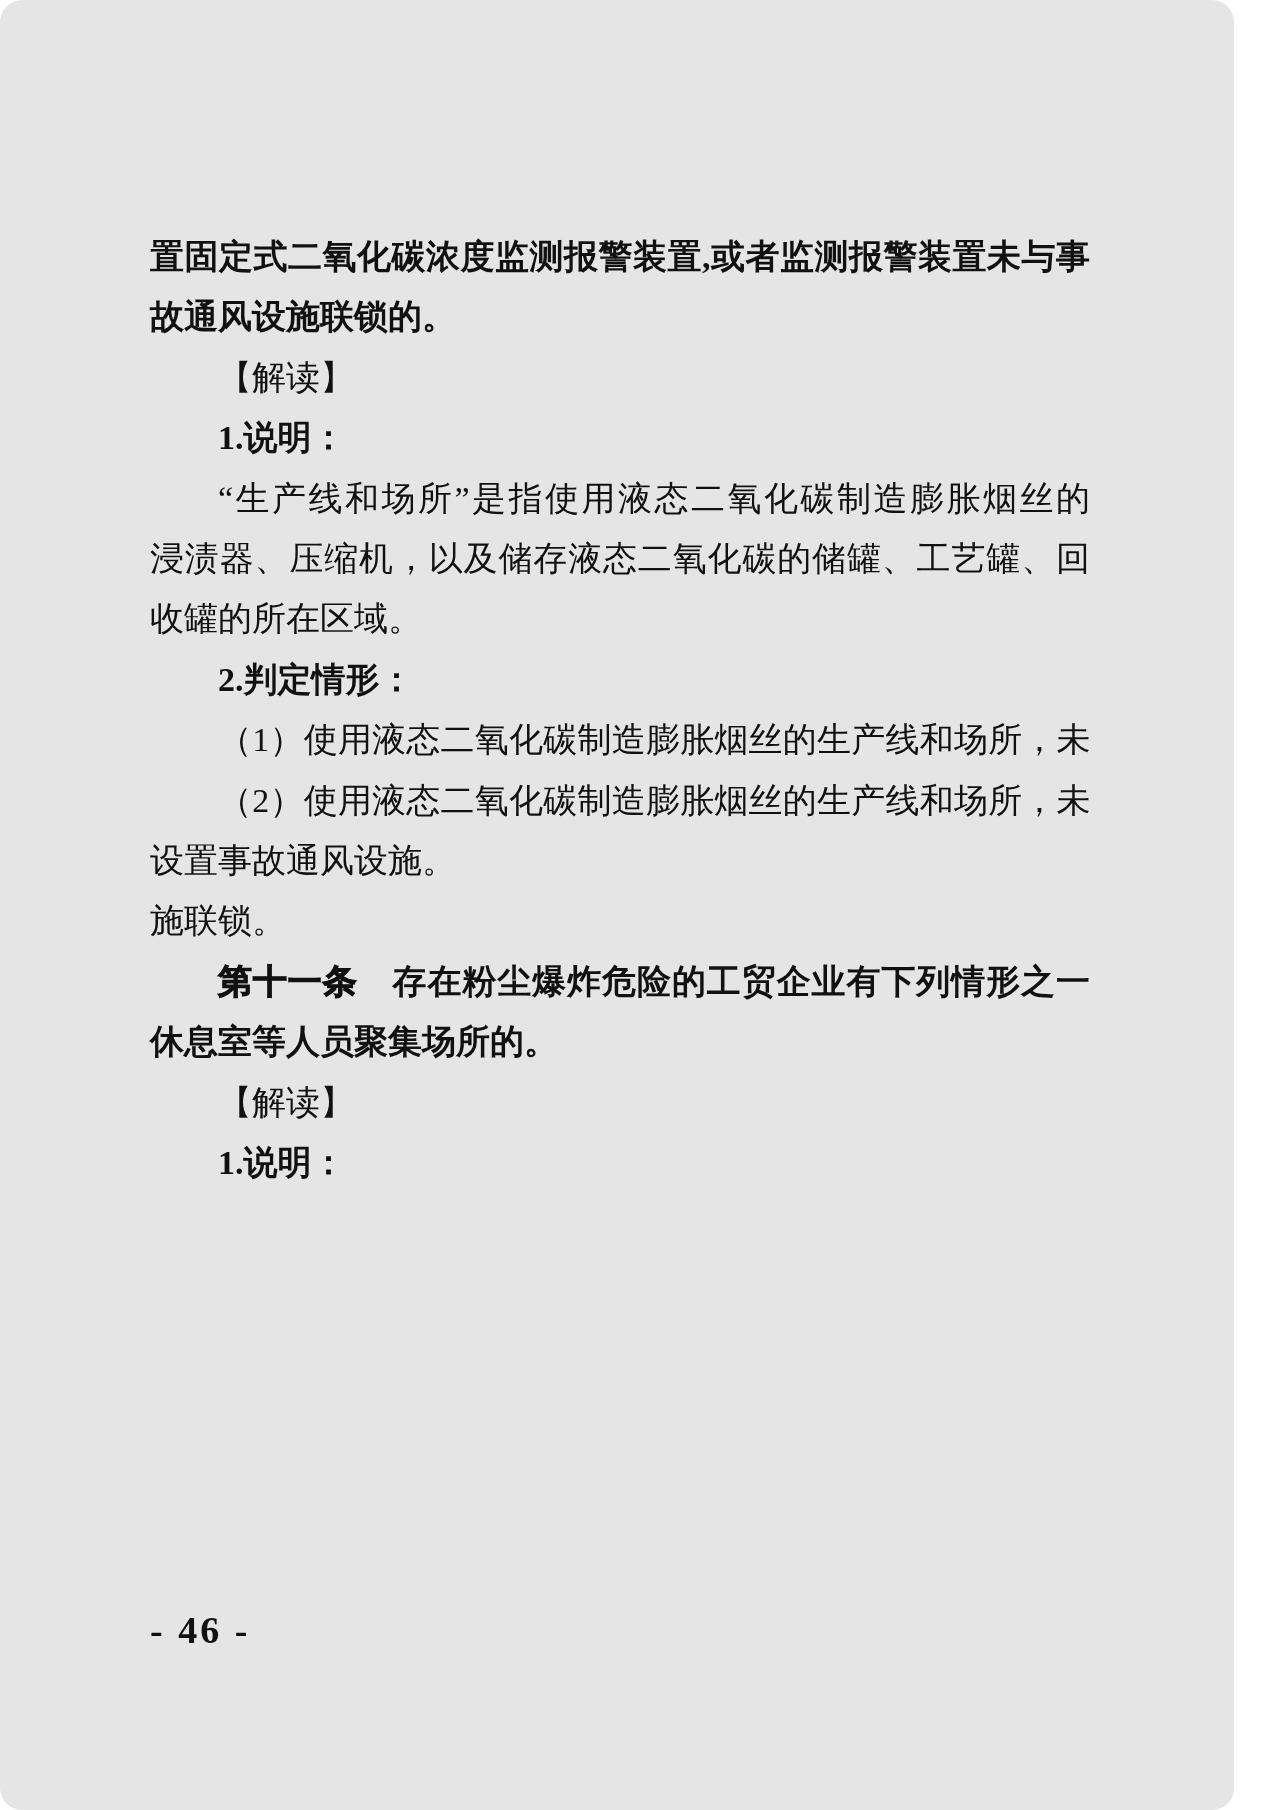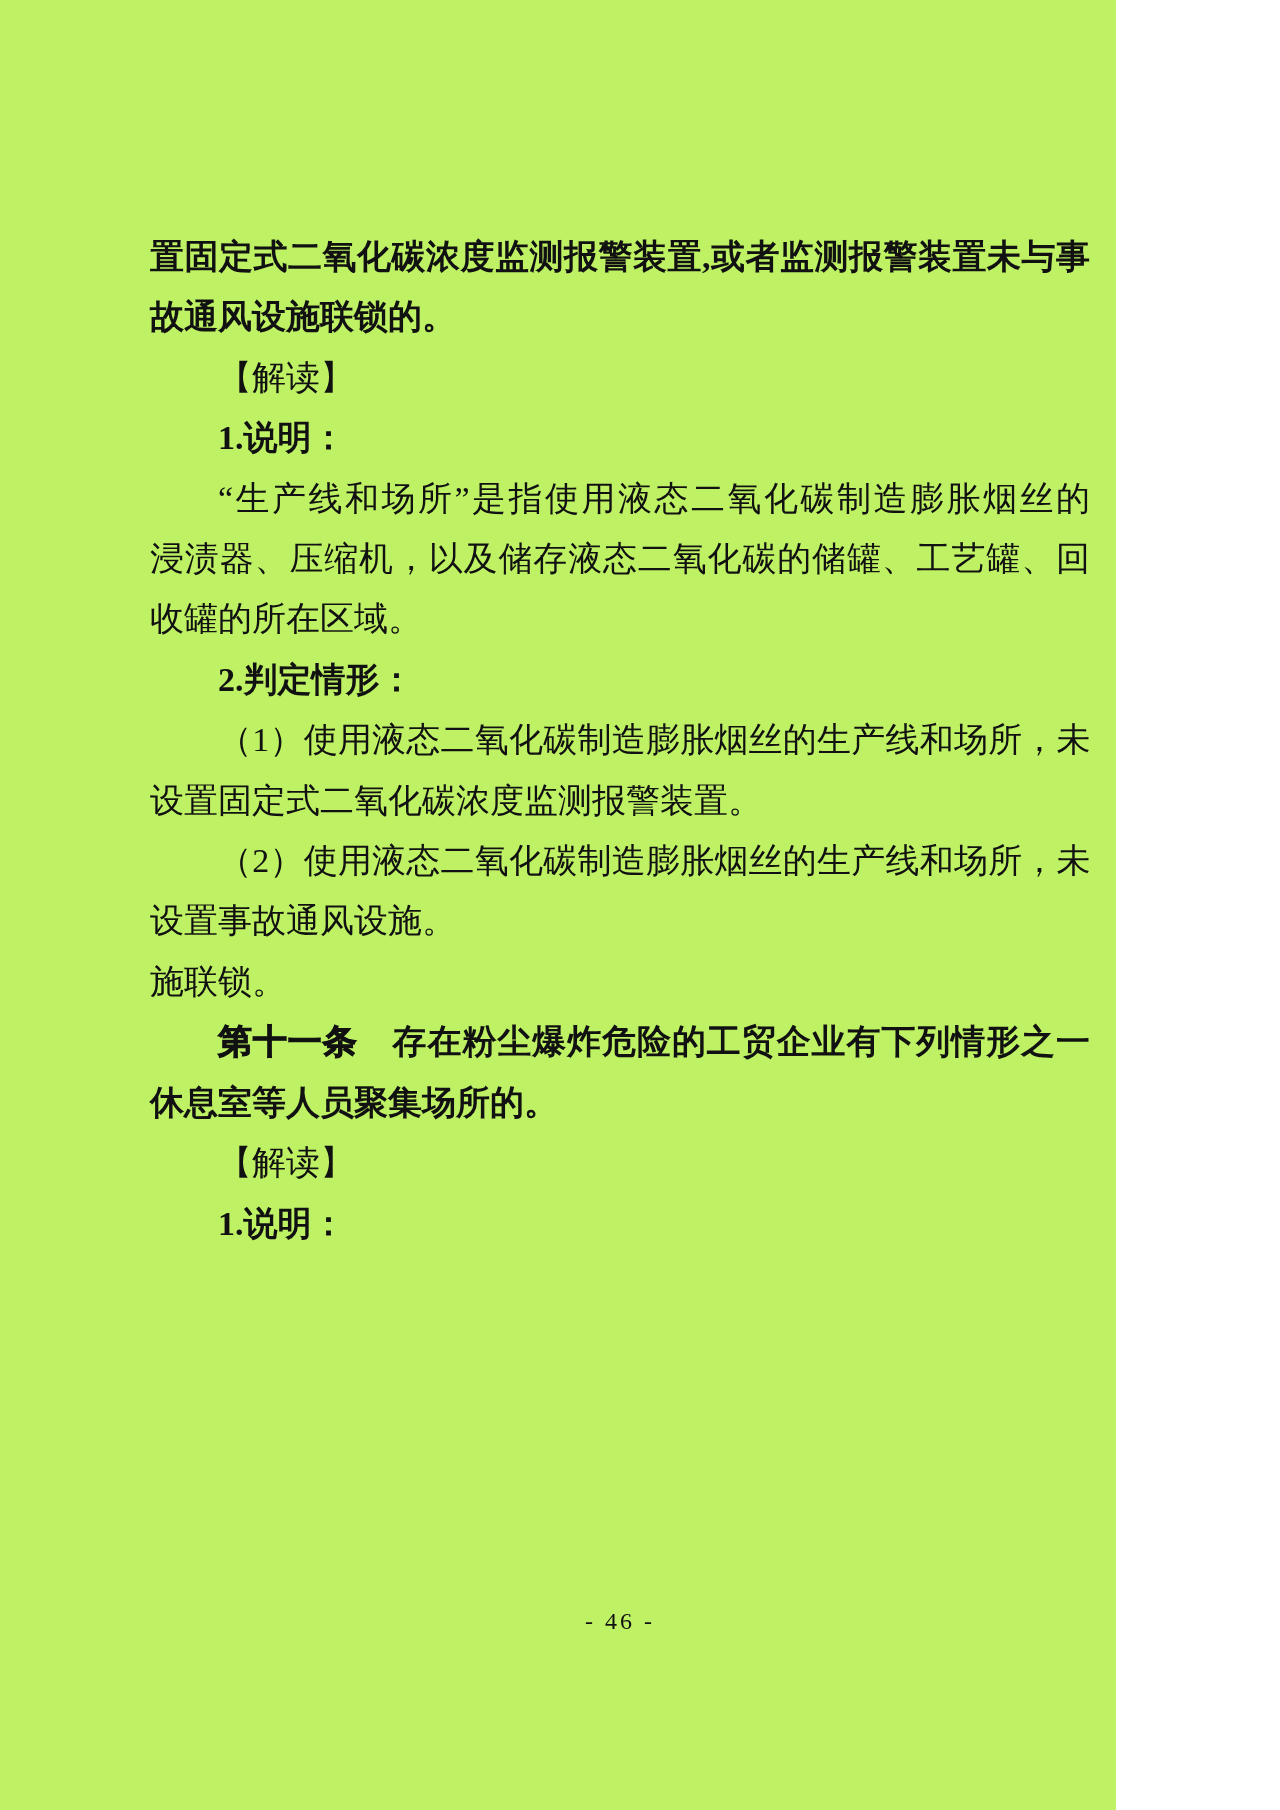--- a/index.html
+++ b/index.html
@@ -2,26 +2,27 @@
 <html><head>
 <meta charset="utf-8">
 <style>
   html, body {
     margin: 0;
     padding: 0;
     background: #ffffff;
   }
   #page {
     position: relative;
-    width: 1116px;
+    width: 1234px;
     height: 1810px;
-    background: #bef264;
+    background: #e5e5e5;
     overflow: hidden;
     font-family: "Liberation Serif", "DejaVu Serif", serif;
     color: #111111;
+    border-radius: 22px;
   }
   #doc-body {
     position: absolute;
     left: 150px;
     top: 227px;
     width: 940px;
     font-size: 34px;
     line-height: 60.4px;
   }
   .line {
@@ -37,42 +38,40 @@
   .s-body    { font-weight: 400; }
   .s-clause  { font-weight: 700; }
   .s-heading { font-weight: 700; }
   .s-kai     { font-weight: 700; }
   .s-artnum  { font-weight: 800; -webkit-text-stroke: 1px currentColor; }
   #page-footer {
     position: absolute;
     left: 150px;
     top: 1608px;
     width: 940px;
-    text-align: center;
-    font-size: 24px;
+    font-size: 38px;
     letter-spacing: 3px;
     color: #111111;
-    font-weight: 400;
+    font-weight: 700;
   }
 </style>
 </head>
 <body>
 
 <div id="page">
   <div id="doc-body">
       <div class="line s-clause fill">置固定式二氧化碳浓度监测报警装置,或者监测报警装置未与事</div>
       <div class="line s-clause">故通风设施联锁的。</div>
       <div class="line s-body indent">【解读】</div>
       <div class="line s-heading indent">1.说明：</div>
       <div class="line s-body indent fill">“生产线和场所”是指使用液态二氧化碳制造膨胀烟丝的</div>
       <div class="line s-body fill">浸渍器、压缩机，以及储存液态二氧化碳的储罐、工艺罐、回</div>
       <div class="line s-body">收罐的所在区域。</div>
       <div class="line s-heading indent">2.判定情形：</div>
       <div class="line s-body indent fill tight1">（1）使用液态二氧化碳制造膨胀烟丝的生产线和场所，未</div>
-      <div class="line s-body">设置固定式二氧化碳浓度监测报警装置。</div>
       <div class="line s-body indent fill tight1">（2）使用液态二氧化碳制造膨胀烟丝的生产线和场所，未</div>
       <div class="line s-body">设置事故通风设施。</div>
       <div class="line s-body">施联锁。</div>
       <div class="line s-kai indent fill"><span class="s-artnum">第十一条</span><span class="s-kai">　存在粉尘爆炸危险的工贸企业有下列情形之一</span></div>
       <div class="line s-clause">休息室等人员聚集场所的。</div>
       <div class="line s-body indent">【解读】</div>
       <div class="line s-heading indent">1.说明：</div>
     </div>
   <div id="page-footer">- 46 -</div>
 </div>

